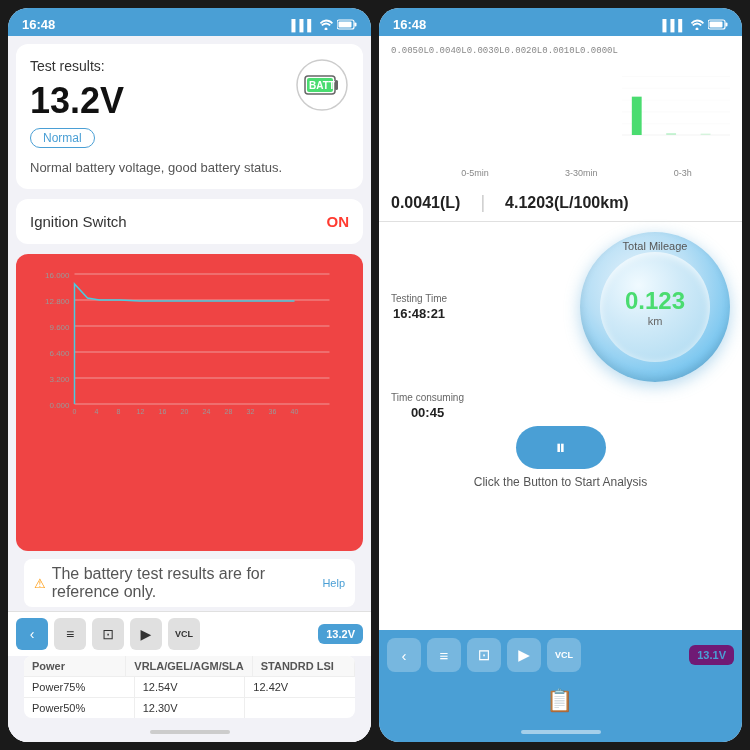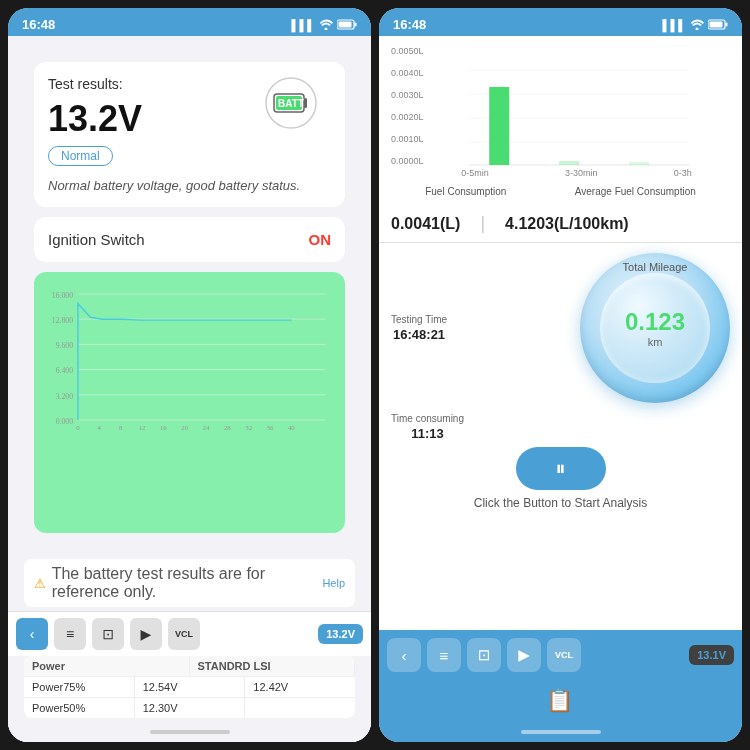--- a/index.html
+++ b/index.html
@@ -51,21 +51,21 @@
     
     .phone-content {
       flex: 1;
       overflow: hidden;
       background: #f2f2f7;
       display: flex;
       flex-direction: column;
     }
     
     .left-content {
-      padding: 26px;
+      padding: 8px;
       flex: 1;
       display: flex;
       flex-direction: column;
       gap: 10px;
     }
     .card {
       background: white;
       border-radius: 12px;
       padding: 14px;
     }
@@ -85,55 +85,53 @@
       border: 1px solid #4a9fd5;
       color: #4a9fd5;
       border-radius: 12px;
       padding: 2px 12px;
       font-size: 12px;
       margin-bottom: 8px;
     }
     .battery-icon-large {
       position: absolute;
       top: 14px;
-      right: 27px;
+      right: 14px;
       width: 54px;
       height: 54px;
     }
     .voltage-card {
       position: relative;
     }
     .normal-desc {
       font-size: 13px;
       color: #555;
       margin-top: 4px;
-      font-style: italic;
     }
     .ignition-card {
       display: flex;
       justify-content: space-between;
       align-items: center;
     }
     .ignition-label {
       font-size: 15px;
       color: #333;
       font-weight: 500;
     }
     .ignition-on {
       font-size: 15px;
       font-weight: 700;
       color: #ff3b30;
     }
     
     .chart-card {
-      background: #86efac;
+      background: #ef4444;
       border-radius: 12px;
       padding: 10px;
       flex: 1;
-      font-family: Liberation Serif, serif;
     }
     .chart-area {
       width: 100%;
       height: 150px;
     }
     
     .bottom-toolbar {
       background: rgba(255,255,255,0.95);
       border-top: 1px solid #e0e0e0;
       padding: 6px 8px;
@@ -369,21 +367,21 @@
       height: 34px;
       background: rgba(255,255,255,0.25);
       border-radius: 8px;
       display: flex;
       align-items: center;
       justify-content: center;
       color: white;
       font-size: 15px;
     }
     .rt-badge {
-      background: #404040;
+      background: #701a75;
       color: #4a9fd5;
       border-radius: 6px;
       padding: 4px 8px;
       font-size: 11px;
       font-weight: 700;
       margin-left: auto;
     }
     .right-footer {
       background: #4a9fd5;
       padding: 8px;
@@ -404,26 +402,27 @@
     }
     .home-bar {
       width: 80px;
       height: 4px;
       background: #ccc;
       border-radius: 2px;
     }
     
     .chart-y-labels {
       display: flex;
-      flex-direction: column;
+      flex-direction: row;
       justify-content: space-between;
       font-size: 9px;
       color: #888;
       padding-right: 4px;
       height: 120px;
+      font-family: Liberation Mono, monospace;
     }
     .fuel-chart-row {
       display: flex;
       align-items: flex-end;
     }
     .chart-x-labels {
       display: flex;
       justify-content: space-around;
       font-size: 9px;
       color: #888;
@@ -541,20 +540,21 @@
         <div class="toolbar-btn-white">
           <span style="font-size:9px;font-weight:700;color:#333;">VCL</span>
         </div>
         <div class="toolbar-badge">13.2V</div>
       </div>
 
       <div style="padding: 0 8px 4px;">
         <div class="table-popup">
           <div class="table-row">
             <div class="table-header-cell">Power</div>
+            <div class="table-header-cell">VRLA/GEL/AGM/SLA</div>
             <div class="table-header-cell">STANDRD LSI</div>
           </div>
           <div class="table-row">
             <div class="table-cell">Power75%</div>
             <div class="table-cell">12.54V</div>
             <div class="table-cell">12.42V</div>
           </div>
           <div class="table-row">
             <div class="table-cell">Power50%</div>
             <div class="table-cell">12.30V</div>
@@ -619,24 +619,20 @@
             <text x="30" y="115" font-size="8" fill="#888" text-anchor="middle"></text>
             <text x="100" y="115" font-size="8" fill="#888" text-anchor="middle"></text>
             <text x="170" y="115" font-size="8" fill="#888" text-anchor="middle"></text>
           </svg>
         </div>
         <div class="chart-x-labels">
           <span>0-5min</span>
           <span>3-30min</span>
           <span>0-3h</span>
         </div>
-        <div class="fuel-labels" style="justify-content: space-around; margin-top: 4px;">
-          <span class="fuel-label">Fuel Consumption</span>
-          <span class="fuel-label">Average Fuel Consumption</span>
-        </div>
       </div>
 
       <div class="fuel-values-row">
         <span class="fuel-val">0.0041(L)</span>
         <span class="fuel-sep">|</span>
         <span class="fuel-val2">4.1203(L/100km)</span>
       </div>
 
       <div class="speedo-section">
         <div class="stats-row">
@@ -651,21 +647,21 @@
                 <span class="speedo-unit">km</span>
               </div>
             </div>
             <div class="speedo-title">Total Mileage</div>
           </div>
         </div>
 
         <div class="stats-row" style="margin-top:4px;">
           <div class="stat-col">
             <span class="stat-label">Time consuming</span>
-            <span class="stat-value" style="font-size:13px;">11:13</span>
+            <span class="stat-value" style="font-size:13px;">00:45</span>
           </div>
           <div style="width:150px;"></div>
           <div style="width:70px;"></div>
         </div>
 
         <div class="pause-btn">
           <span>⏸</span>
         </div>
         <div class="start-analysis-text">Click the Button to Start Analysis</div>
       </div>

